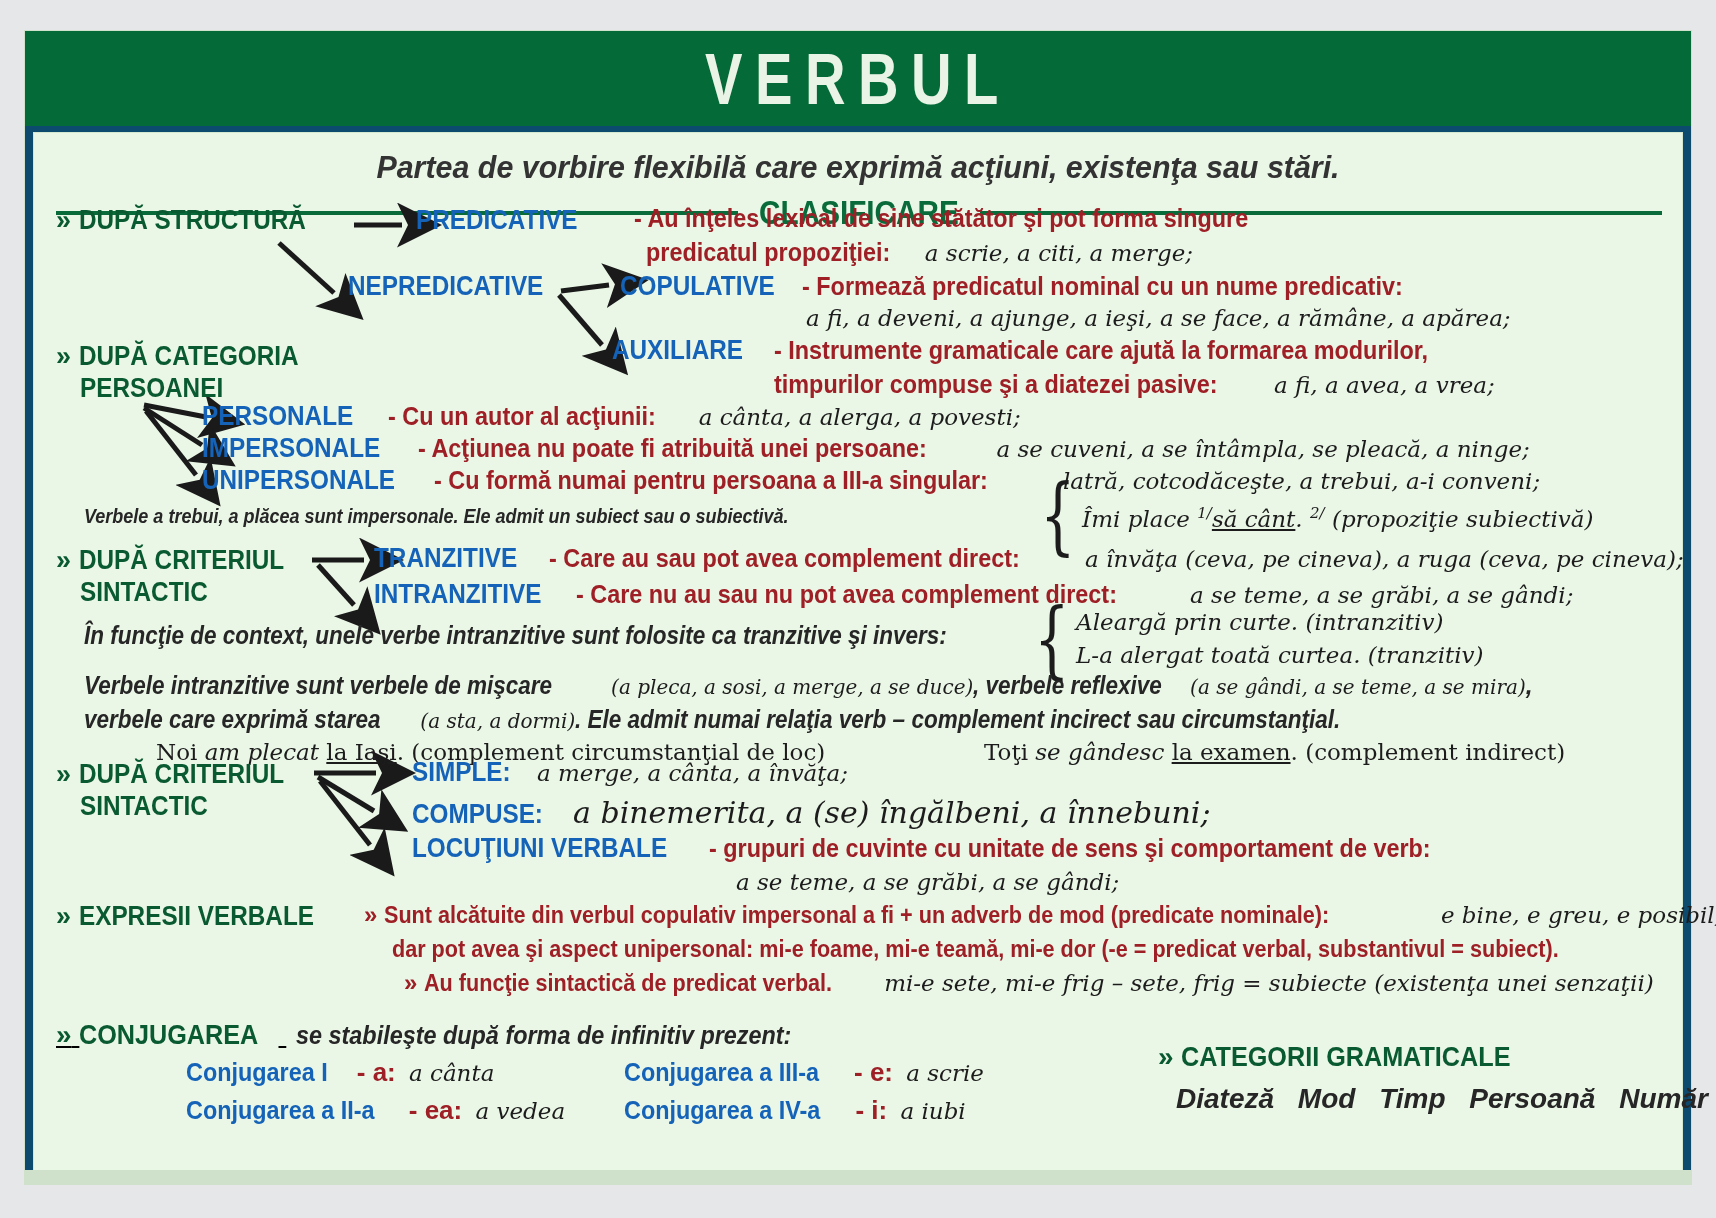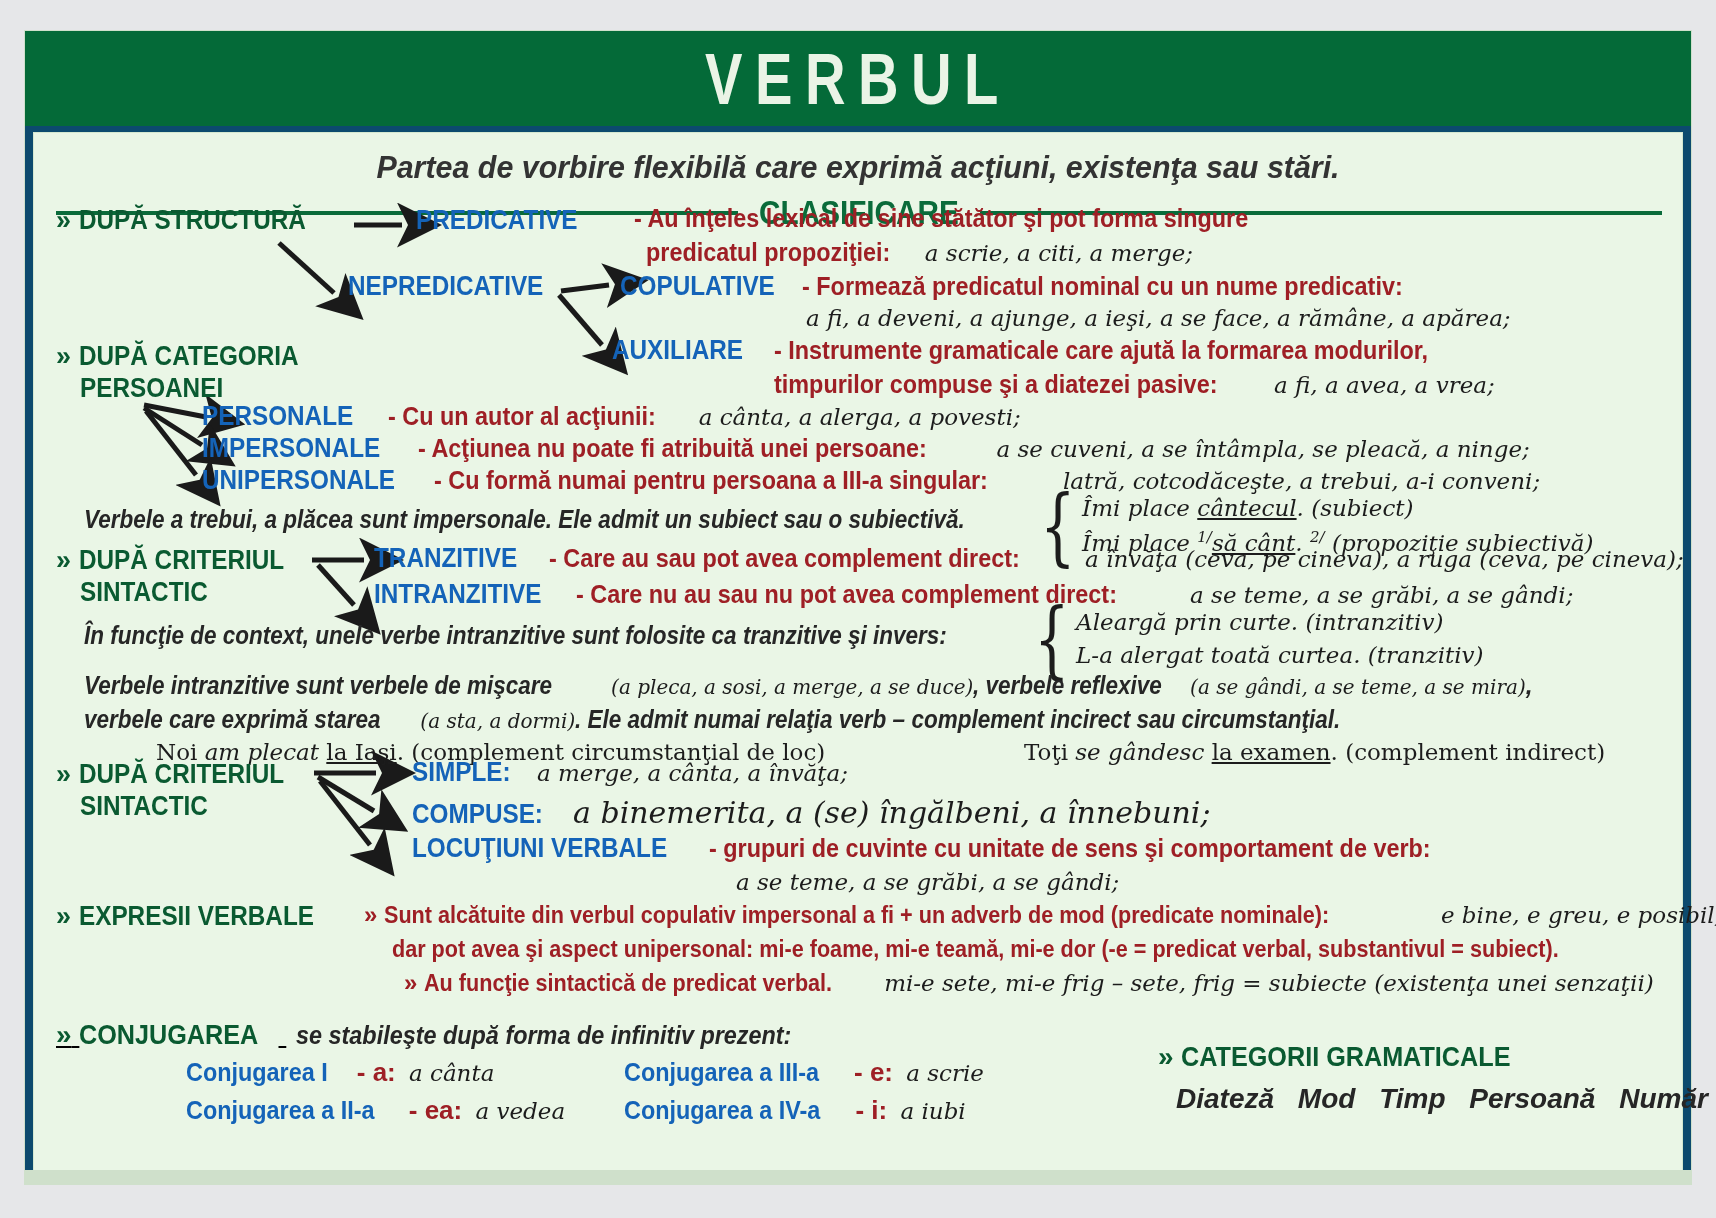--- a/index.html
+++ b/index.html
@@ -200,29 +200,26 @@
       <span class="red cond" style="font-size:26px;margin-left:10px;">- Acţiunea nu poate fi atribuită unei persoane:</span>
       <span class="ex" style="font-size:23px;margin-left:6px;">a se cuveni, a se întâmpla, se pleacă, a ninge;</span>
     </div>
 
     <div class="row" style="left:168px;top:332px;font-size:27px;">
       <span class="blue cond">UNIPERSONALE</span>
       <span class="red cond" style="font-size:26px;margin-left:10px;">- Cu formă numai pentru persoana a III-a singular:</span>
       <span class="ex" style="font-size:23px;margin-left:6px;">latră, cotcodăceşte, a trebui, a-i conveni;</span>
     </div>
 
-    <div class="row" style="left:50px;top:372px;font-size:25px;">
+    <div class="row" style="left:50px;top:372px;font-size:20px;">
       <span class="note cond">Verbele a trebui, a plăcea sunt impersonale. Ele admit un subiect sau o subiectivă.</span>
     </div>
     <div class="row" style="left:1006px;top:362px;">
       <span class="brace">{</span>
       <span style="display:inline-block;vertical-align:middle;margin-left:2px;">
-        <span style="display:block;font-size:23px;" class="ex">
-          <span>Îmi place </span><span class="u">cântecul</span><span>.  (subiect)</span>
-        </span>
         <span style="display:block;font-size:23px;margin-top:7px;" class="ex">
           <span>Îmi place </span><sup style="font-size:15px;">1/</sup><span class="u">să cânt</span><span>. </span><sup style="font-size:15px;">2/</sup><span>  (propoziţie subiectivă)</span>
         </span>
       </span>
     </div>
 
     <div class="row" style="left:22px;top:412px;font-size:27px;">
       <span class="green">»</span>
       <span class="green cond">DUPĂ CRITERIUL</span>
     </div>
@@ -260,21 +257,21 @@
     </div>
     <div class="row" style="left:50px;top:572px;font-size:25px;">
       <span class="note cond">verbele care exprimă starea</span>
       <span class="ex" style="font-size:20px;">(a sta, a dormi)</span><span class="note cond">. Ele admit numai relaţia verb – complement incirect sau circumstanţial.</span>
     </div>
 
     <div class="row" style="left:122px;top:606px;font-size:23px;">
       <span class="ex" style="font-style:normal;">Noi </span><span class="ex">am plecat </span><span class="ex u" style="font-style:normal;">la Iaşi</span><span class="ex" style="font-style:normal;">. (complement circumstanţial de loc)</span>
     </div>
     <div class="row" style="left:950px;top:606px;font-size:23px;">
-      <span class="ex" style="font-style:normal;margin-left:40px;">Toţi </span><span class="ex">se gândesc </span><span class="ex u" style="font-style:normal;">la examen</span><span class="ex" style="font-style:normal;">. (complement indirect)</span>
+      <span class="ex" style="font-style:normal;">Toţi </span><span class="ex">se gândesc </span><span class="ex u" style="font-style:normal;">la examen</span><span class="ex" style="font-style:normal;">. (complement indirect)</span>
     </div>
 
     <div class="row" style="left:22px;top:626px;font-size:27px;">
       <span class="green">»</span>
       <span class="green cond">DUPĂ CRITERIUL</span>
     </div>
     <div class="row" style="left:46px;top:658px;font-size:27px;">
       <span class="green cond">SINTACTIC</span>
     </div>
 

